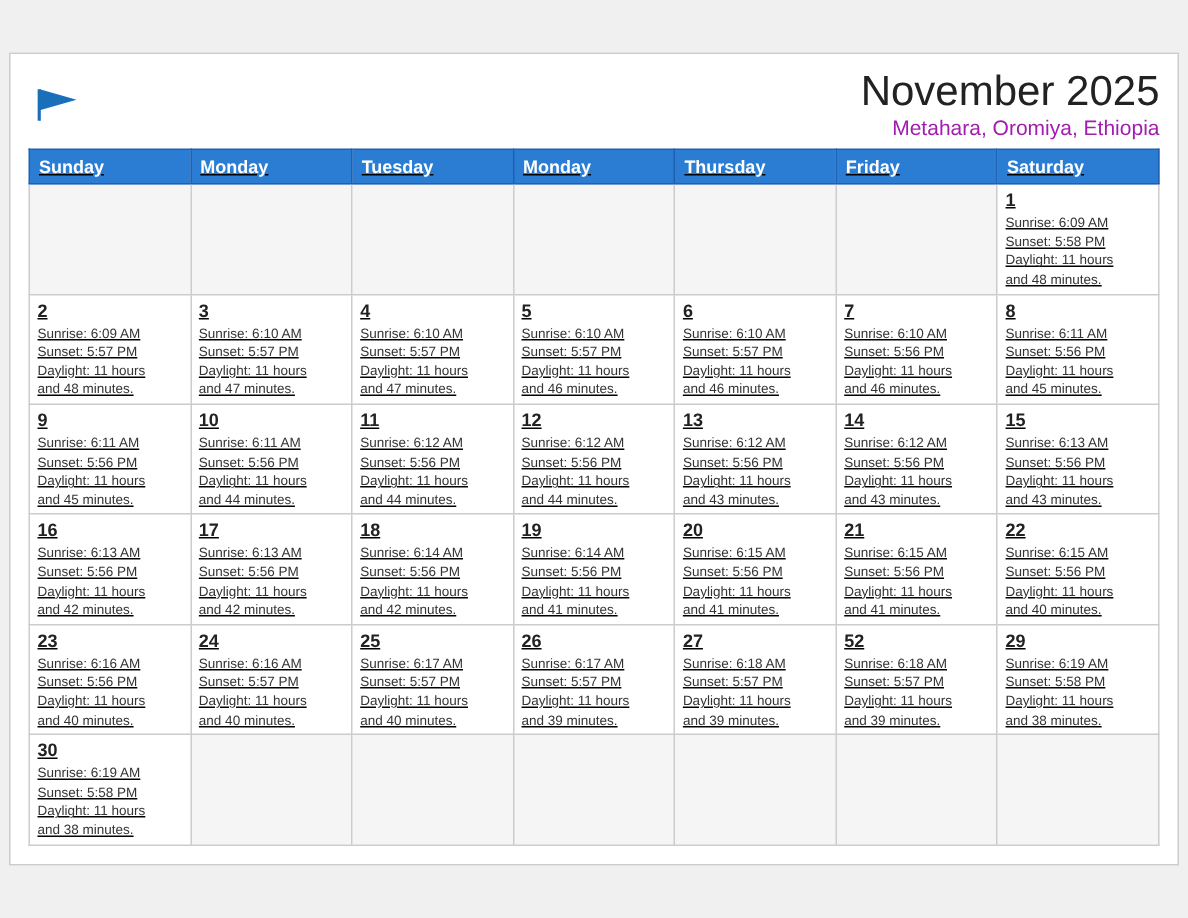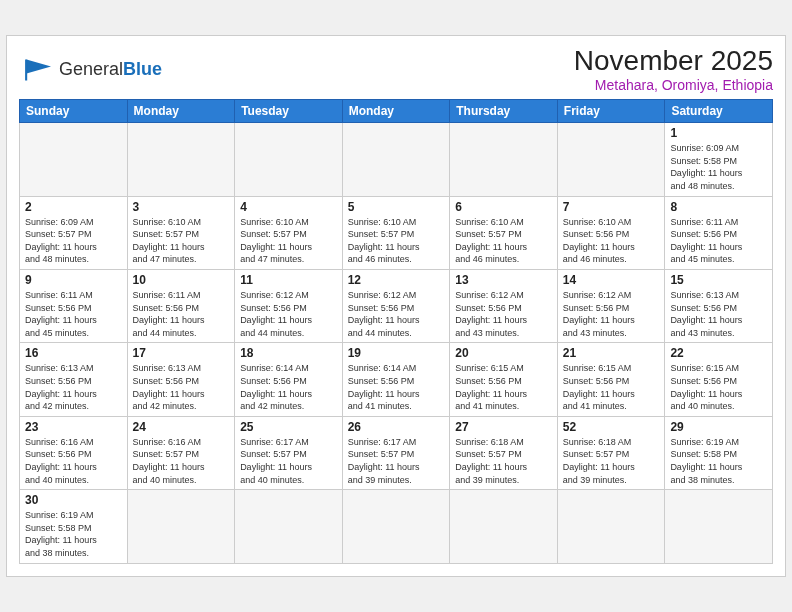--- a/index.html
+++ b/index.html
@@ -52,20 +52,21 @@
       color: #222;
       line-height: 1.1;
     }
     .location-title {
       font-size: 14px;
       color: #a21caf;
     }
     .calendar-table {
       width: 100%;
       border-collapse: collapse;
+      text-decoration: underline;
     }
     .calendar-table th {
       background: #2b7dd4;
       color: white;
       font-size: 12px;
       font-weight: bold;
       text-align: left;
       padding: 4px 6px;
       border: 1px solid #2060b0;
     }
@@ -103,23 +104,20 @@
 
 <div class="calendar-container">
   <div class="header">
     <div class="logo">
       <svg class="logo-icon" viewBox="0 0 50 40" xmlns="http://www.w3.org/2000/svg">
         <rect x="0" y="0" width="50" height="40" fill="white"></rect>
 
         <polygon points="10,5 45,15 10,25" fill="#1a6fba"></polygon>
         <rect x="8" y="5" width="3" height="30" fill="#1a6fba"></rect>
       </svg>
-      <div>
-        <span class="logo-text">General<span>Blue</span></span>
-      </div>
     </div>
     <div class="title-block">
       <div class="month-title">November 2025</div>
       <div class="location-title">Metahara, Oromiya, Ethiopia</div>
     </div>
   </div>
 
   <table class="calendar-table">
     <thead>
       <tr>

